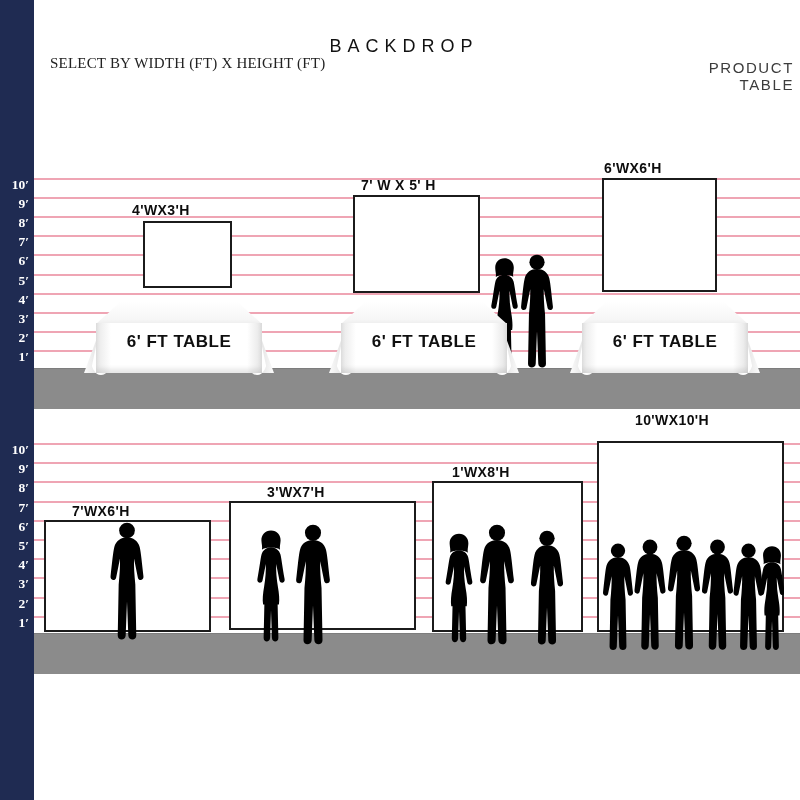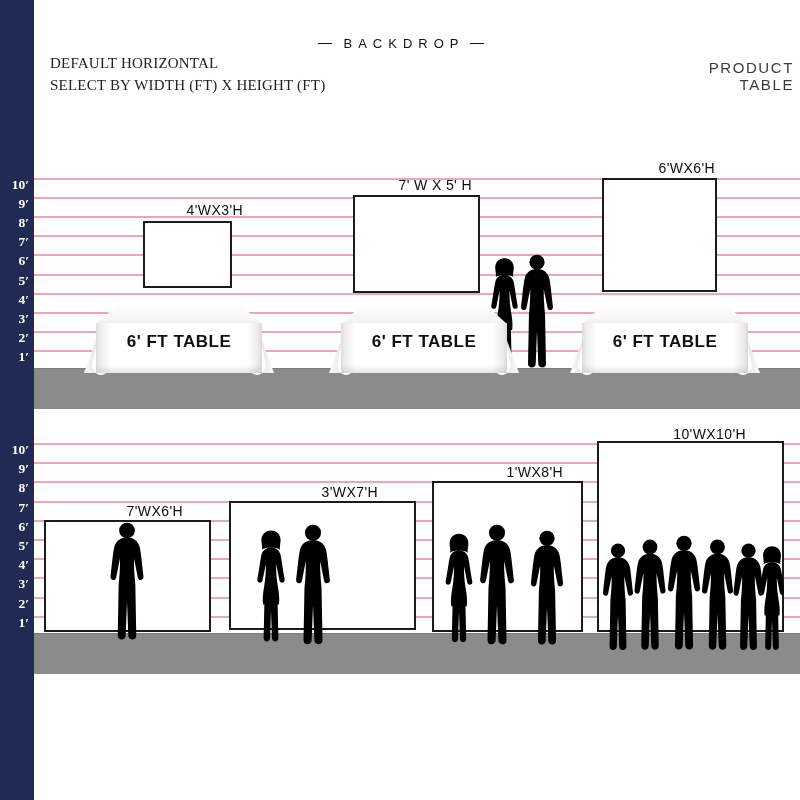--- a/index.html
+++ b/index.html
@@ -22,30 +22,30 @@
   
   .heading{position:absolute;left:50px;top:53px;color:#222;
            font-family:"Liberation Serif",serif;font-size:15px;line-height:1.45;
            letter-spacing:.2px;}
   .logo{position:absolute;left:318px;top:34px;width:166px;text-align:center;color:#0d0d0d;}
   .logo-word{font-family:"DejaVu Serif",serif;font-weight:700;font-size:46px;
              line-height:52px;letter-spacing:-1px;}
   .logo-tagline{margin-top:2px;display:flex;align-items:center;justify-content:center;
                 gap:6px;color:#111;}
   .logo-tagline .dash{width:16px;height:1.5px;background:#111;}
-  .logo-tagline .word{font-family:"Liberation Sans",sans-serif;font-size:13px;
+  .logo-tagline .word{font-family:"Liberation Sans",sans-serif;font-size:18px;
                       letter-spacing:6px;text-indent:6px;white-space:nowrap;}
   .product-sizing{position:absolute;left:664px;top:59px;width:130px;text-align:right;
                   color:#3c3c3c;font-size:15px;letter-spacing:1.6px;font-weight:400;}
 
   
   .backdrop{position:absolute;background:#ffffff;border:2px solid #1b1b1b;
             box-sizing:border-box;z-index:2;}
-  .size-label{position:absolute;height:16px;line-height:16px;text-align:right;
-              color:#0d0d0d;font-weight:400;font-size:14px;letter-spacing:.4px;z-index:2;}
+  .size-label{position:absolute;height:16px;line-height:16px;text-align:left;
+              color:#0d0d0d;font-weight:700;font-size:14px;letter-spacing:.4px;z-index:2;}
 
   
   .table{position:absolute;width:166px;height:72px;z-index:3;}
   .t-top{position:absolute;left:0;top:0;width:100%;height:23px;
          background:linear-gradient(180deg,#ffffff 0%,#f6f6f6 80%,#ededed 100%);
          clip-path:polygon(15.5% 0%,84.5% 0%,100% 100%,0% 100%);
          filter:drop-shadow(0 0 1px #d9d9d9);}
   .t-body{position:absolute;left:0;top:22px;width:100%;height:50px;
           background:linear-gradient(90deg,#e7e7e7 0%,#ffffff 9%,#ffffff 91%,#e4e4e4 100%);
           box-shadow:inset 0 -4px 5px rgba(0,0,0,.10);}
@@ -79,21 +79,20 @@
       <symbol id="sil-woman" viewBox="0 0 40 128">
         <path d="M20 1.5 C13.5 1.5 9.3 6.5 9.6 12.5 C9.8 16.5 10.8 19 10.2 22.5 C12 21 14 20.4 20 20.4 C26 20.4 28 21 29.8 22.5 C29.2 19 30.2 16.5 30.4 12.5 C30.7 6.5 26.5 1.5 20 1.5 Z"></path>
         <path d="M20 20 C14.8 20 11 23 9.8 27.5 C8.6 32 7.6 42 5.2 54.5 C4.5 58.5 9.8 59.8 10.8 55.8 L14.4 38 C14.6 46 14 54 12.6 62 C11.2 70 10.6 76 11.4 82 L12.8 82 L12 118 C11.9 123.5 18.8 123.5 19 118 L20 88 L21 118 C21.2 123.5 28.1 123.5 28 118 L27.2 82 L28.6 82 C29.4 76 28.8 70 27.4 62 C26 54 25.4 46 25.6 38 L29.2 55.8 C30.2 59.8 35.5 58.5 34.8 54.5 C32.4 42 31.4 32 30.2 27.5 C29 23 25.2 20 20 20 Z"></path>
       </symbol>
     </defs>
   </svg>
 
   <div class="ruler-bar"></div>
 
   <div class="heading">
-    <div>DEFAULT HORIZONTAL</div>
     <div>SELECT BY WIDTH (FT) X HEIGHT (FT)</div>
   </div>
   <div class="logo">
     <div class="logo-tagline">
       <span class="dash"></span>
       <span class="word">BACKDROP</span>
       <span class="dash"></span>
     </div>
   </div>
   <div class="product-sizing">PRODUCT TABLE</div>
@@ -204,21 +203,21 @@
   </svg>
 
   <div class="size-label" style="left:452px;top:464px;width:111px">1'WX8'H</div>
   <div class="backdrop" style="left:432px;top:481px;width:151px;height:151px"></div>
   <svg class="sil" style="left:441px;top:519px" width="130" height="131" viewBox="0 0 130 131">
     <use href="#sil-woman" x="0" y="13" width="36" height="116"></use>
     <use href="#sil-man" x="33" y="5" width="46" height="126"></use>
     <use href="#sil-man" x="84" y="11" width="44" height="120"></use>
   </svg>
 
-  <div class="size-label" style="left:635px;top:426px;width:111px">10'WX10'H</div>
+  <div class="size-label" style="left:635px;top:412px;width:111px">10'WX10'H</div>
   <div class="backdrop" style="left:597px;top:441px;width:187px;height:191px"></div>
   <svg class="sil" style="left:598px;top:533px" width="186" height="122" viewBox="0 0 186 122">
     <use href="#sil-man" x="0" y="10" width="40" height="112"></use>
     <use href="#sil-man" x="31" y="6" width="42" height="116"></use>
     <use href="#sil-man" x="64" y="2" width="44" height="120"></use>
     <use href="#sil-man" x="98" y="6" width="43" height="116"></use>
     <use href="#sil-man" x="130" y="10" width="41" height="112"></use>
     <use href="#sil-woman" x="156" y="12" width="36" height="110"></use>
   </svg>
 

